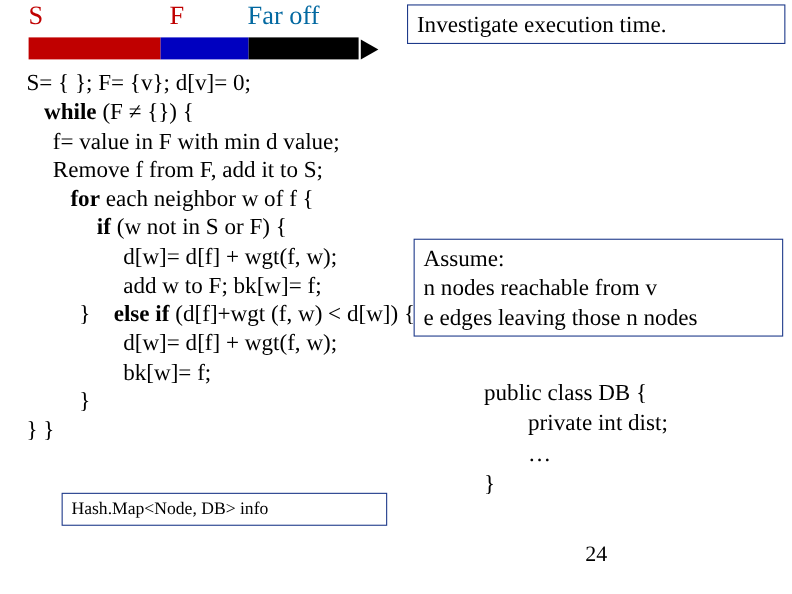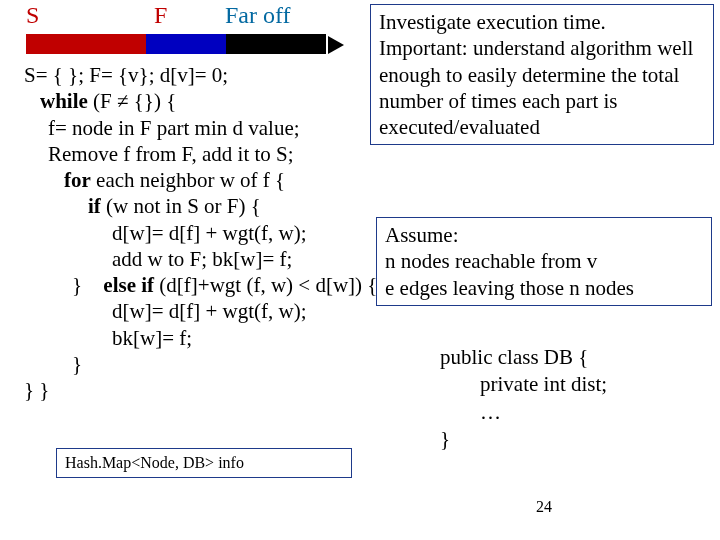--- a/index.html
+++ b/index.html
@@ -43,55 +43,54 @@
     line-height: 1.25;
     background: #fff;
   }
   .box1 { left: 370px; top: 4px; width: 326px; }
   .box2 { left: 376px; top: 182px; width: 318px; margin-top: 35px; }
   .box3 { left: 56px; top: 448px; width: 278px; font-size: 16px; }
   .classblock {
     position: absolute; left: 440px; top: 344px; width: 270px;
     line-height: 1.3;
   }
-  .slide-num { position: absolute; right: 168px; bottom: 24px; font-size: 16px; }
+  .slide-num { position: absolute; right: 168px; bottom: 24px; font-size: 20px; }
 </style>
 </head>
 <body>
 
 <div class="label-s">S</div>
 <div class="label-f">F</div>
 <div class="label-far">Far off</div>
 
 <div class="bar-wrap">
   <div class="bar-red"></div>
   <div class="bar-blue"></div>
   <div class="bar-black"></div>
 </div>
 <div class="arrow"></div>
 
 <div class="code">
   <div><span>S=  { };  F=  {v};  d[v]= 0;</span></div>
   <div><span class="kw">while</span><span>  (F ≠  {}) {</span></div>
-  <div class="ind1">f= node in F part min d value;</div>
+  <div class="ind1">f= value in F with min d value;</div>
   <div class="ind1">Remove f from F, add it to S;</div>
   <div class="ind1"><span class="kw">for</span><span> each neighbor w of f {</span></div>
   <div class="ind2"><span class="kw">if</span><span> (w not in S or F) {</span></div>
   <div class="ind3">d[w]=  d[f] + wgt(f, w);</div>
   <div class="ind3">add w to F;  bk[w]=  f;</div>
   <div class="ind2"><span>} </span><span class="kw">else if</span><span> (d[f]+wgt (f, w) &lt; d[w]) {</span></div>
   <div class="ind3">d[w]= d[f] + wgt(f, w);</div>
   <div class="ind3">bk[w]=  f;</div>
   <div class="ind2">}</div>
   <div>} }</div>
 </div>
 
 <div class="box box1">
   <div>Investigate execution time.</div>
-  <div style="white-space:normal">Important: understand algorithm well enough to easily determine the total number of times each part is executed/evaluated</div>
 </div>
 
 <div class="box box2">
   <div>Assume:</div>
   <div>n nodes reachable from v</div>
   <div>e edges leaving those n nodes</div>
 </div>
 
 <div class="box box3">
   <span>Hash.Map&lt;Node, DB&gt; info</span>

